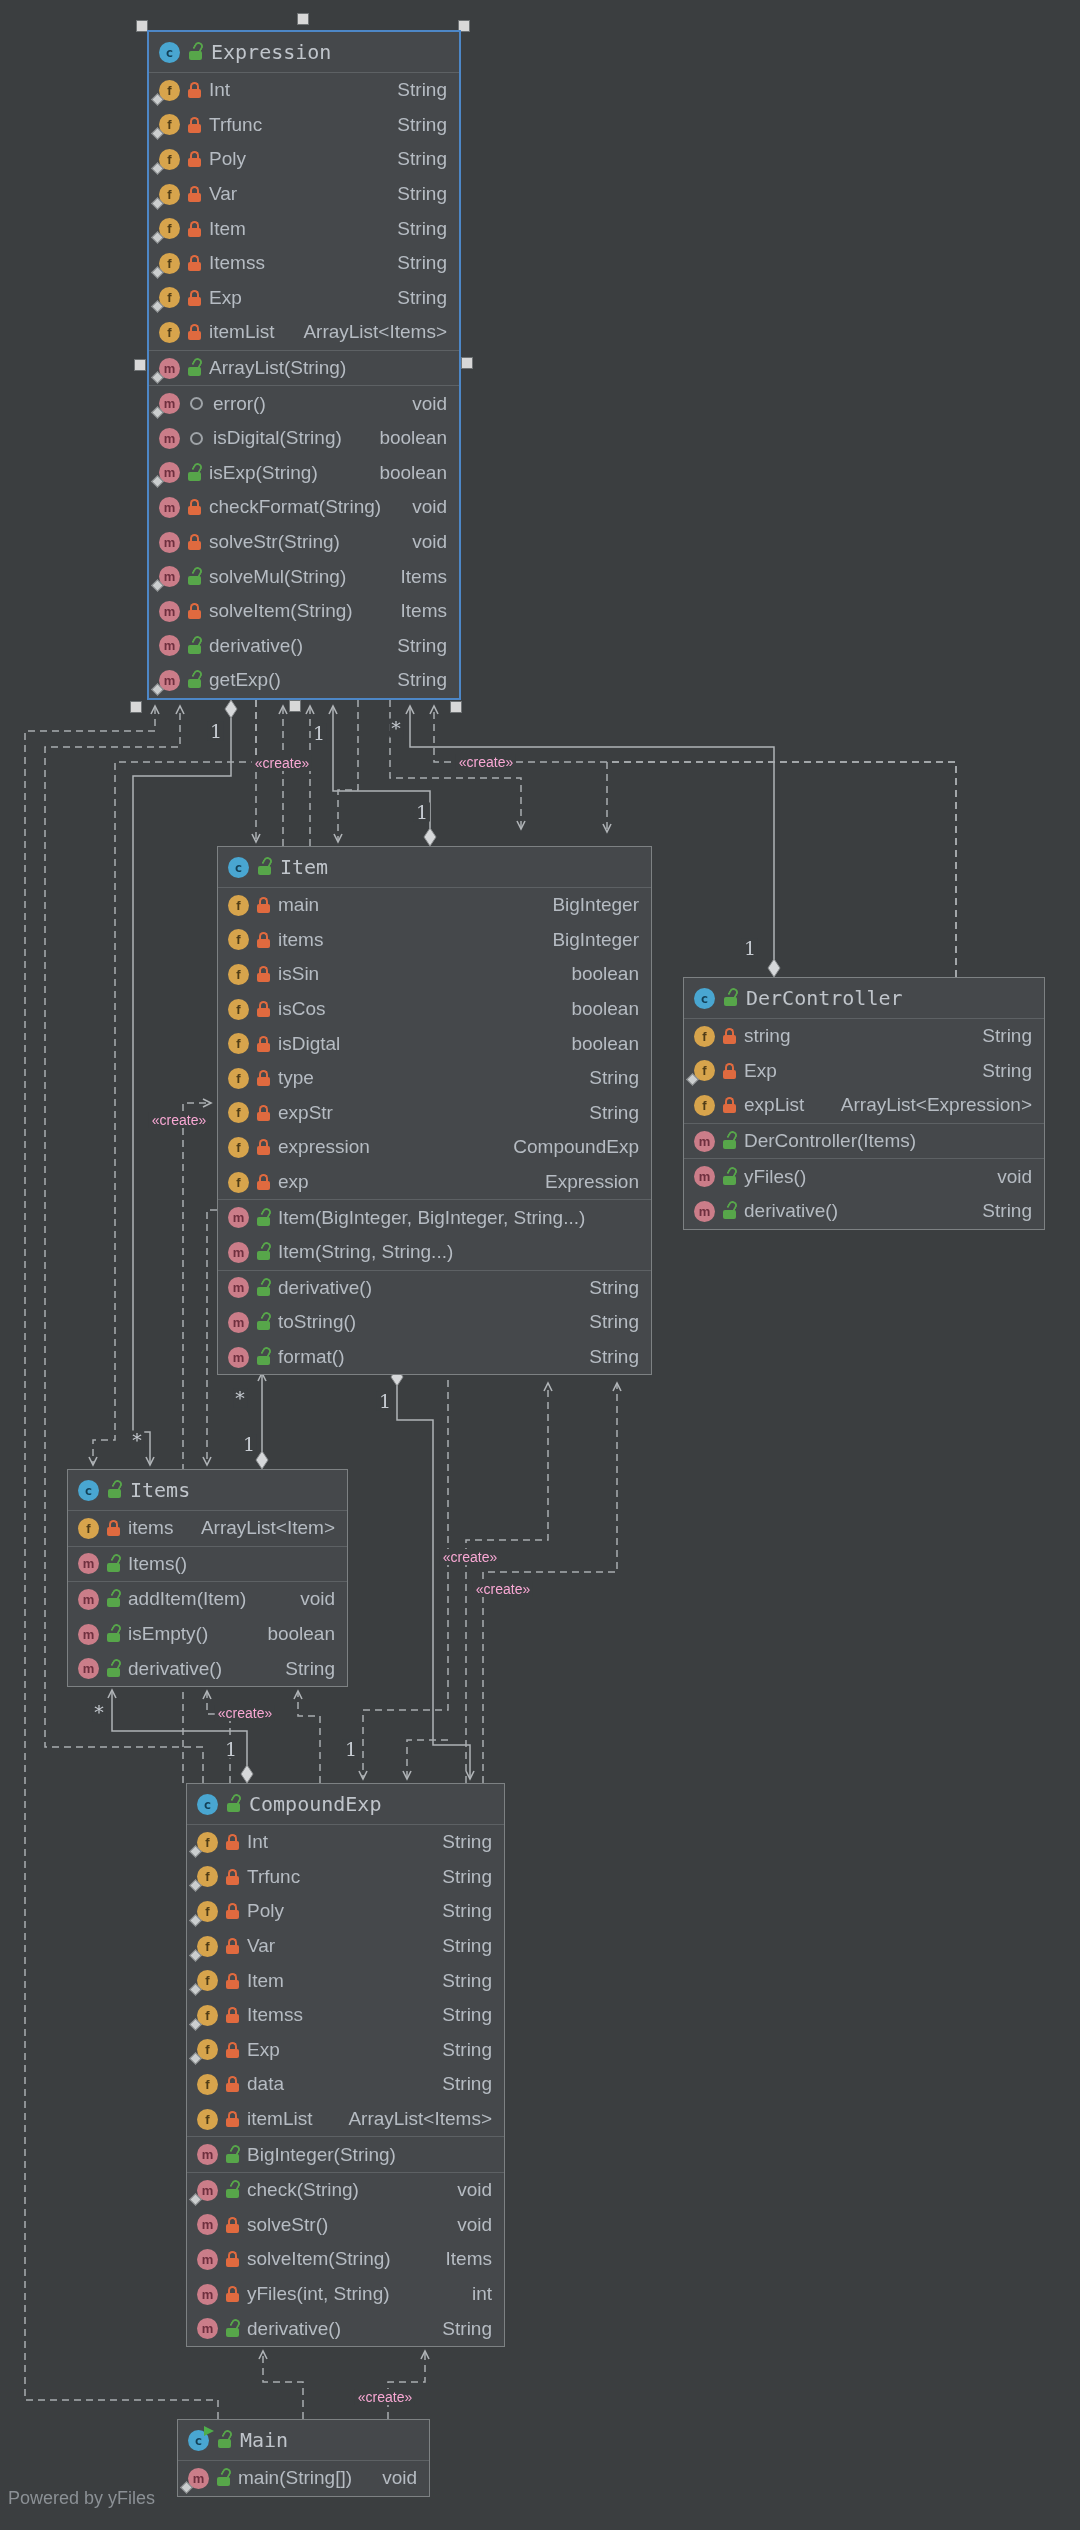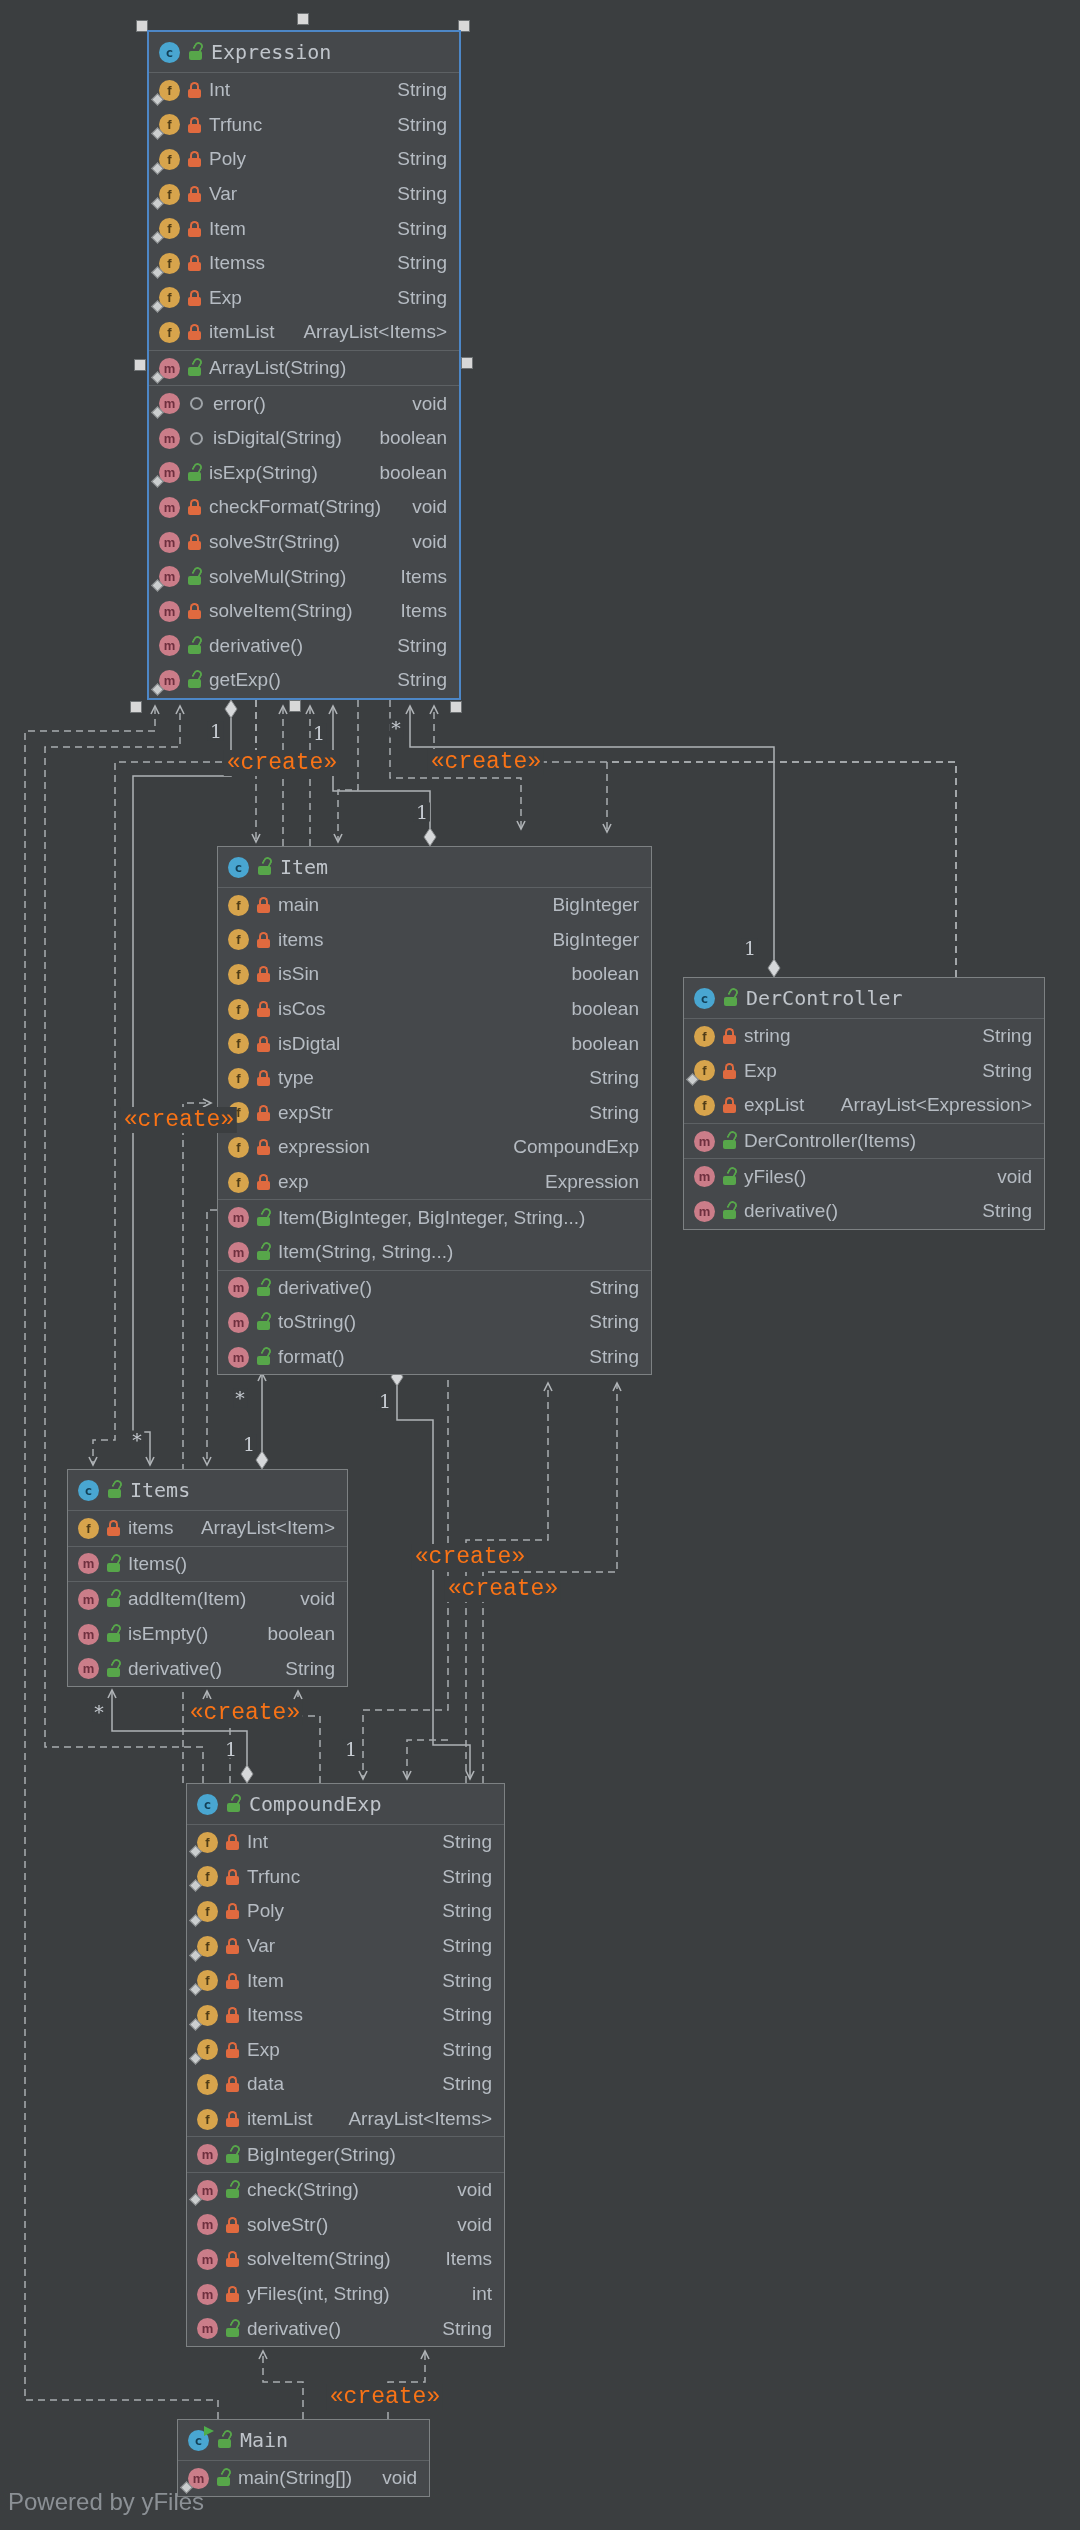--- a/index.html
+++ b/index.html
@@ -31,25 +31,25 @@
   .lk .body{position:absolute;bottom:0;width:13px;height:9px;border-radius:2px;}
   .lk .sh{position:absolute;width:9px;height:9px;border:2.2px solid;border-bottom:none;
           border-radius:6px 6px 0 0;box-sizing:border-box;}
   .lk.priv .body{left:0;background:#e06a3f;}
   .lk.priv .sh{left:2px;top:0;border-color:#e06a3f;}
   .lk.pub .body{left:0;background:#57a64a;}
   .lk.pub .sh{left:5px;top:-2px;border-color:#57a64a;transform:rotate(30deg);}
   .pk{width:9px;height:9px;border:2px solid #9fa4a8;border-radius:50%;flex:none;margin:0 2px;
       box-sizing:content-box;}
   
-  .el{position:absolute;transform:translate(-50%,-50%);font-size:23px;color:#f97316;
-      background:#3b3e40;padding:0 3px;z-index:3;white-space:nowrap;font-family:Liberation Mono, monospace;}
+  .el{position:absolute;transform:translate(-50%,-50%);font-size:14px;color:#f9a8d4;
+      background:#3b3e40;padding:0 3px;z-index:3;white-space:nowrap;}
   .ml{position:absolute;transform:translate(-50%,-50%);font-family:"DejaVu Serif",serif;
       font-size:19px;color:#c6cbd1;z-index:3;background:#3b3e40;padding:0 2px;line-height:1;}
-  .powered{position:absolute;left:8px;top:2488px;font-size:24px;color:#8b9095;z-index:3;}
+  .powered{position:absolute;left:8px;top:2488px;font-size:18px;color:#8b9095;z-index:3;}
 </style>
 </head>
 <body>
 
 <div id="canvas">
 
   <svg class="edges" width="1080" height="2530">
     <defs>
       <marker id="oa" markerWidth="14" markerHeight="12" refX="9" refY="5" orient="auto" markerUnits="userSpaceOnUse">
         <path d="M1,1 L9,5 L1,9" fill="none" stroke="#b0b4b7" stroke-width="1.6"></path>

